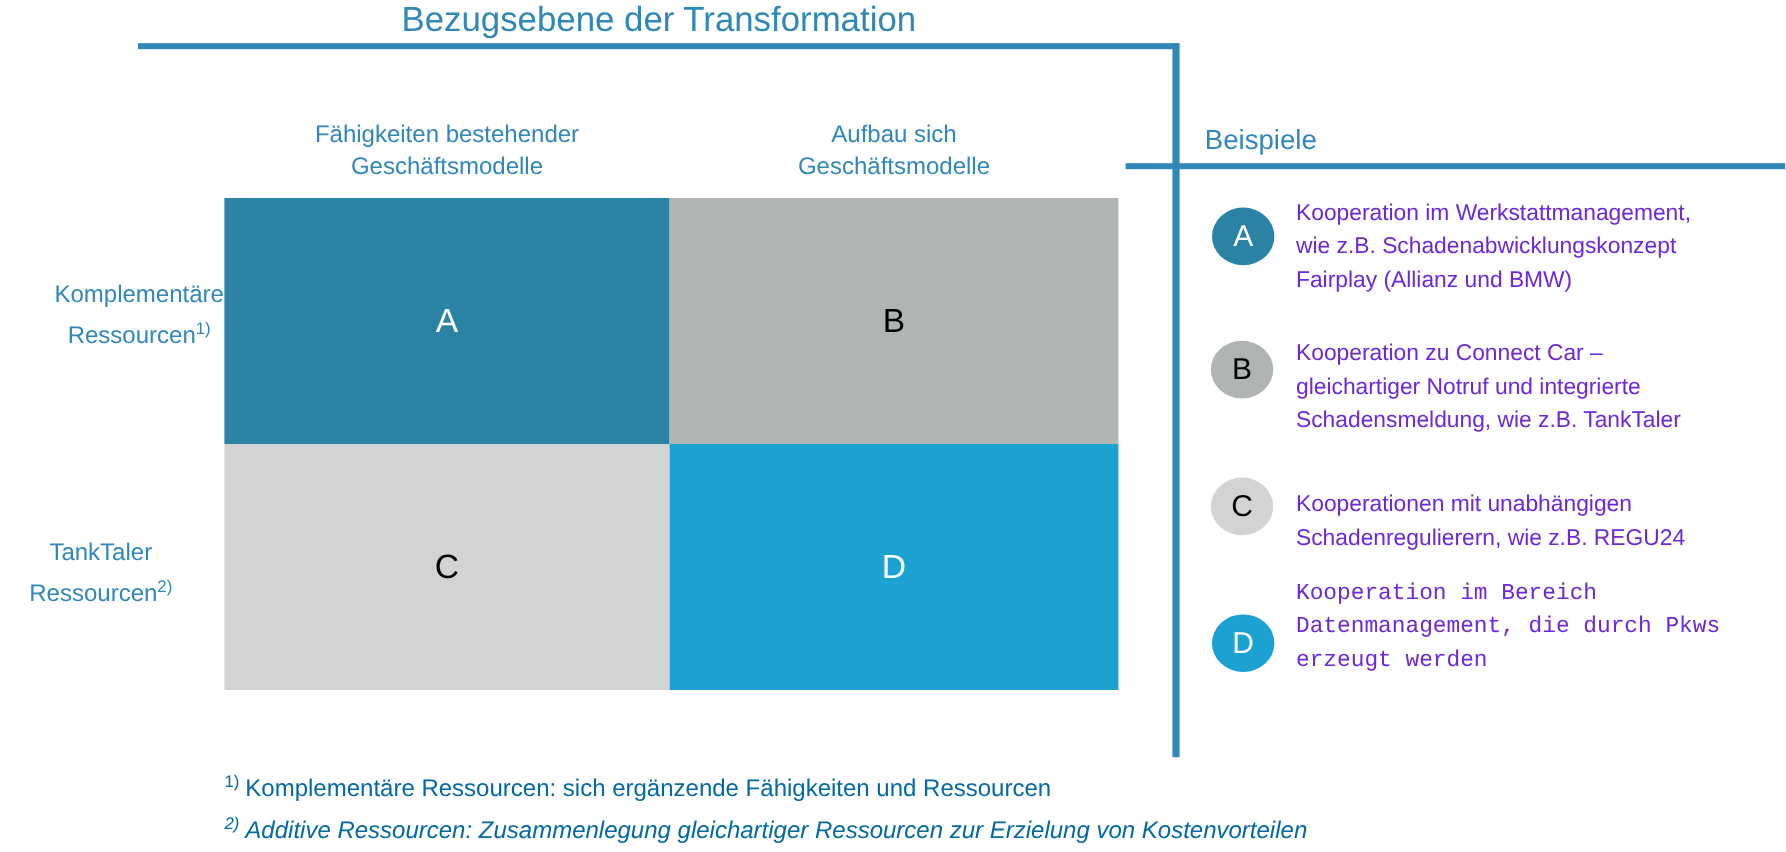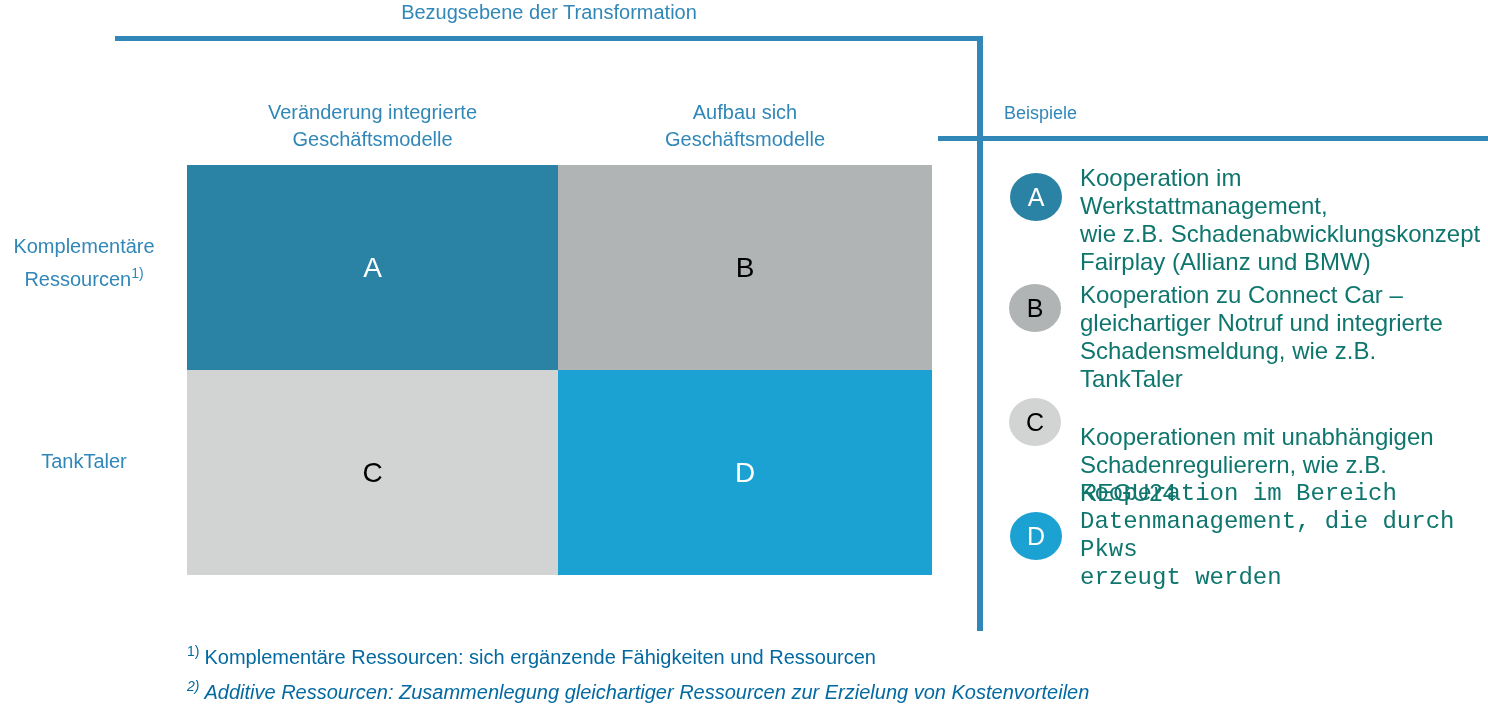--- a/index.html
+++ b/index.html
@@ -8,21 +8,21 @@
     width:1488px;height:710px;
     background:#ffffff;
     font-family:"Liberation Sans",sans-serif;
     color:#000;
     overflow:hidden;
   }
   .abs{position:absolute;}
   .title{
     left:115px;top:1px;width:868px;
     text-align:center;
-    font-size:20px;
+    font-size:29px;
     color:var(--accent);
   }
   .line{background:var(--accent);}
   .bracket-h{left:115px;top:36px;width:867px;height:5px;}
   .bracket-v{left:977px;top:36px;width:6px;height:595px;}
   .col-header{
     top:99px;
     font-size:20px;line-height:27px;
     text-align:center;
     color:var(--accent);
@@ -37,78 +37,79 @@
   .qA{left:187px;top:165px;width:371px;height:205px;}
   .qB{left:558px;top:165px;width:374px;height:205px;}
   .qC{left:187px;top:370px;width:371px;height:205px;}
   .qD{left:558px;top:370px;width:374px;height:205px;}
   .row-label{
     left:0;width:168px;
     text-align:center;
     font-size:20px;line-height:27px;
     color:var(--accent);
   }
-  .row-label.r1{top:233px;}
+  .row-label.r1{top:233px;padding-left:32px;}
   .row-label.r2{top:448px;}
   .row-label sup{font-size:14px;}
   .examples-heading{
     left:1004px;top:103px;
-    font-size:18px;
+    font-size:23px;
     color:var(--accent);
   }
   .examples-rule{left:938px;top:136px;width:550px;height:5px;}
   .badge{
     width:52px;height:48px;
     border-radius:50%;
     display:flex;align-items:center;justify-content:center;
     font-size:25px;
   }
   .bA{left:1010px;top:173px;}
   .bB{left:1009px;top:284px;}
   .bC{left:1009px;top:398px;}
   .bD{left:1010px;top:512px;}
   .item-text{
     left:1080px;width:405px;
-    font-size:24px;line-height:28px;
+    font-size:19px;line-height:28px;
     white-space:pre-line;
-    color:#0f766e;
+    color:#6d28d9;
   }
   .tA{top:164px;}
   .tB{top:281px;}
-  .tC{top:407px;margin-top:16px;}
+  .tC{top:407px;}
   .tD{top:480px;font-family:Liberation Mono, monospace;}
   .footnote{
     left:187px;
     font-size:20px;
     color:#0369a1;
   }
   .footnote sup{font-size:14px;margin-right:5px;}
   .fn1{top:643px;}
   .fn2{top:678px;font-style:italic;}
 </style>
 </head>
 <body>
 
 <div id="canvas">
 
   <div class="abs title">Bezugsebene der Transformation</div>
   <div class="abs line bracket-h"></div>
   <div class="abs line bracket-v"></div>
 
-  <div class="abs col-header c1">Veränderung integrierte
+  <div class="abs col-header c1">Fähigkeiten bestehender
 Geschäftsmodelle</div>
   <div class="abs col-header c2">Aufbau sich
 Geschäftsmodelle</div>
 
   <div class="abs row-label r1">
     <div>Komplementäre</div>
     <div><span>Ressourcen</span><sup>1)</sup></div>
   </div>
   <div class="abs row-label r2">
     <div>TankTaler</div>
+    <div><span>Ressourcen</span><sup>2)</sup></div>
   </div>
 
   <div class="abs quadrant qA" style="background-color: rgb(42, 130, 164);">
     <span style="color: rgb(255, 255, 255);">A</span>
   </div>
   <div class="abs quadrant qB" style="background-color: rgb(176, 180, 181);">
     <span style="color: rgb(0, 0, 0);">B</span>
   </div>
   <div class="abs quadrant qC" style="background-color: rgb(210, 212, 211);">
     <span style="color: rgb(0, 0, 0);">C</span>

